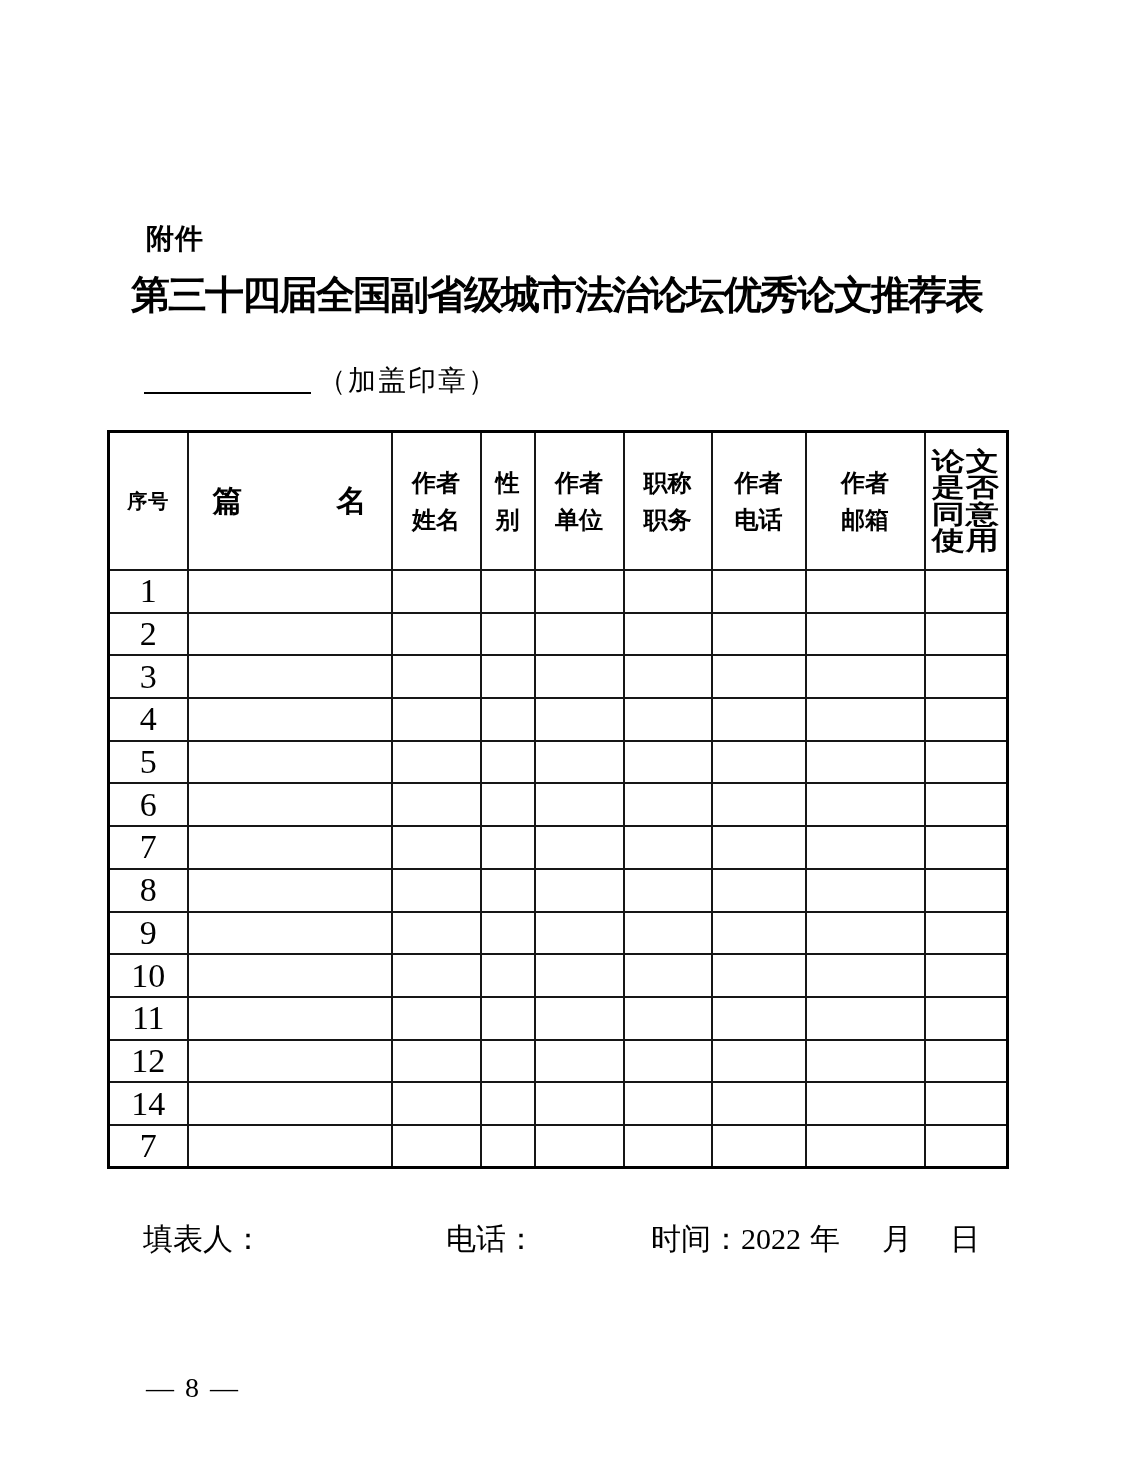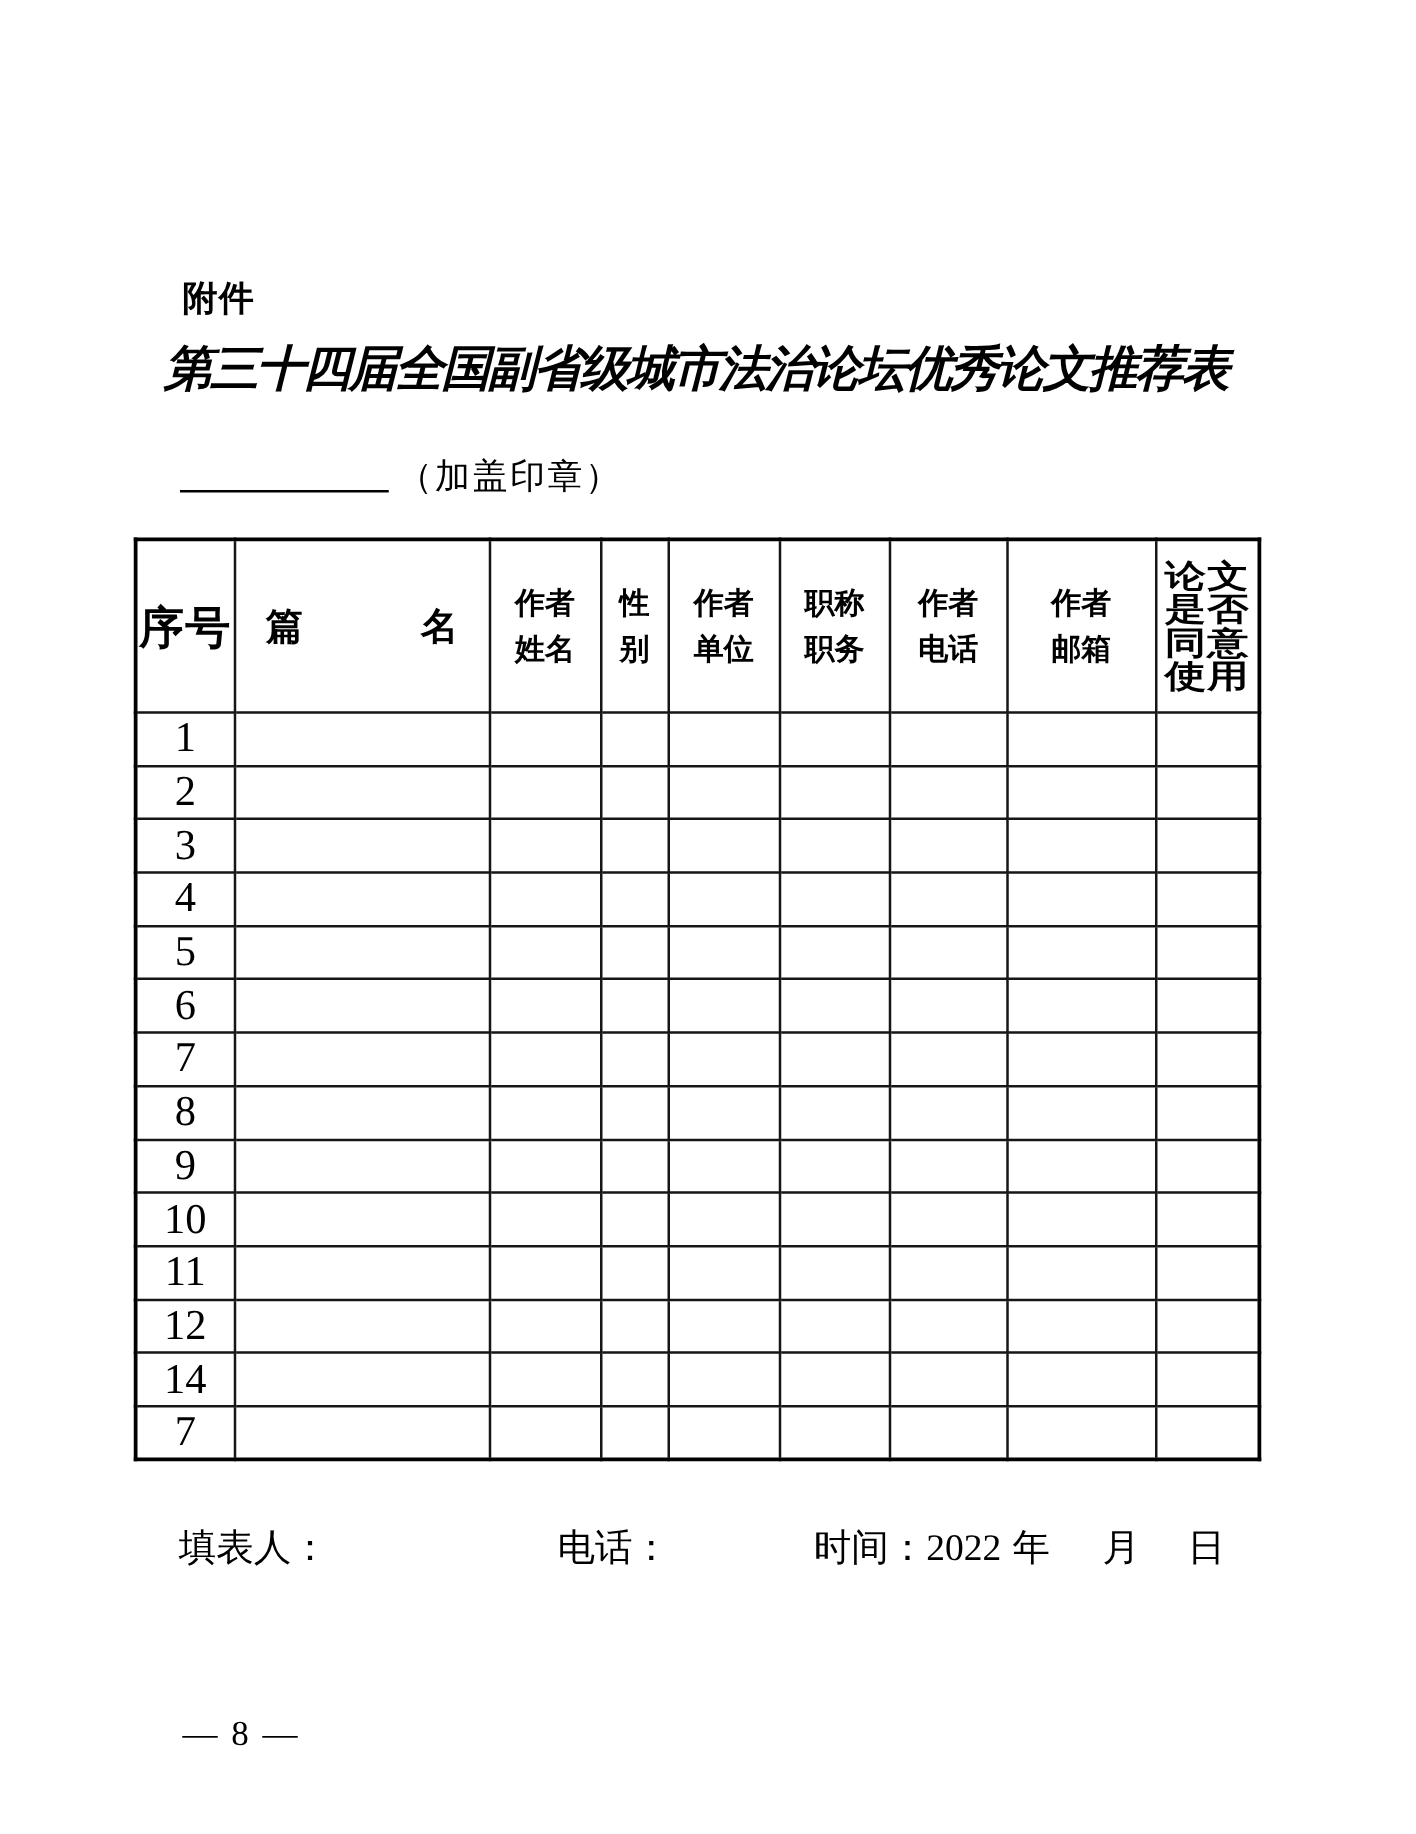--- a/index.html
+++ b/index.html
@@ -16,21 +16,20 @@
   .attachment-label {
     position: absolute; left: 146px; top: 220px;
     font-size: 28px; font-weight: bold; letter-spacing: 1px;
     font-family: "Liberation Sans", sans-serif;
   }
   .doc-title {
     position: absolute; left: 107px; top: 268px; width: 899px;
     text-align: center; white-space: nowrap;
     font-size: 39px; font-weight: bold; letter-spacing: -2px;
     font-family: "Liberation Sans", sans-serif;
-    font-style: italic;
   }
   .stamp-row { position: absolute; left: 144px; top: 360px; height: 38px; }
   .stamp-underline {
     position: absolute; left: 0; top: 0;
     width: 167px; height: 34px;
     border-bottom: 2px solid #000;
   }
   .stamp-note {
     position: absolute; left: 174px; top: 2px;
     font-size: 28px; letter-spacing: 2px;
@@ -48,21 +47,21 @@
   }
   .rec-table th, .rec-table td {
     border: 2px solid #161616;
     padding: 0; text-align: center; vertical-align: middle;
     overflow: hidden;
   }
   .rec-table thead th { height: 109px; font-weight: bold; }
   .rec-table tbody td { height: 42.7px; }
 
   .hdr { font-size: 24px; line-height: 37px; font-weight: bold; font-family: "Liberation Sans", sans-serif; }
-  .hdr-serial { font-size: 36px; letter-spacing: 1px; text-align: center; }
+  .hdr-serial { font-size: 20px; letter-spacing: 1px; text-align: center; }
   .hdr-paper {
     display: flex; justify-content: space-between;
     padding: 0 24px; font-size: 30px; font-weight: bold;
   }
   .hdr-consent {
     font-size: 33px; line-height: 34px; letter-spacing: 1px;
     transform: scaleY(0.78); transform-origin: 50% 50%;
     white-space: pre-line;
   }
   .row-no {

